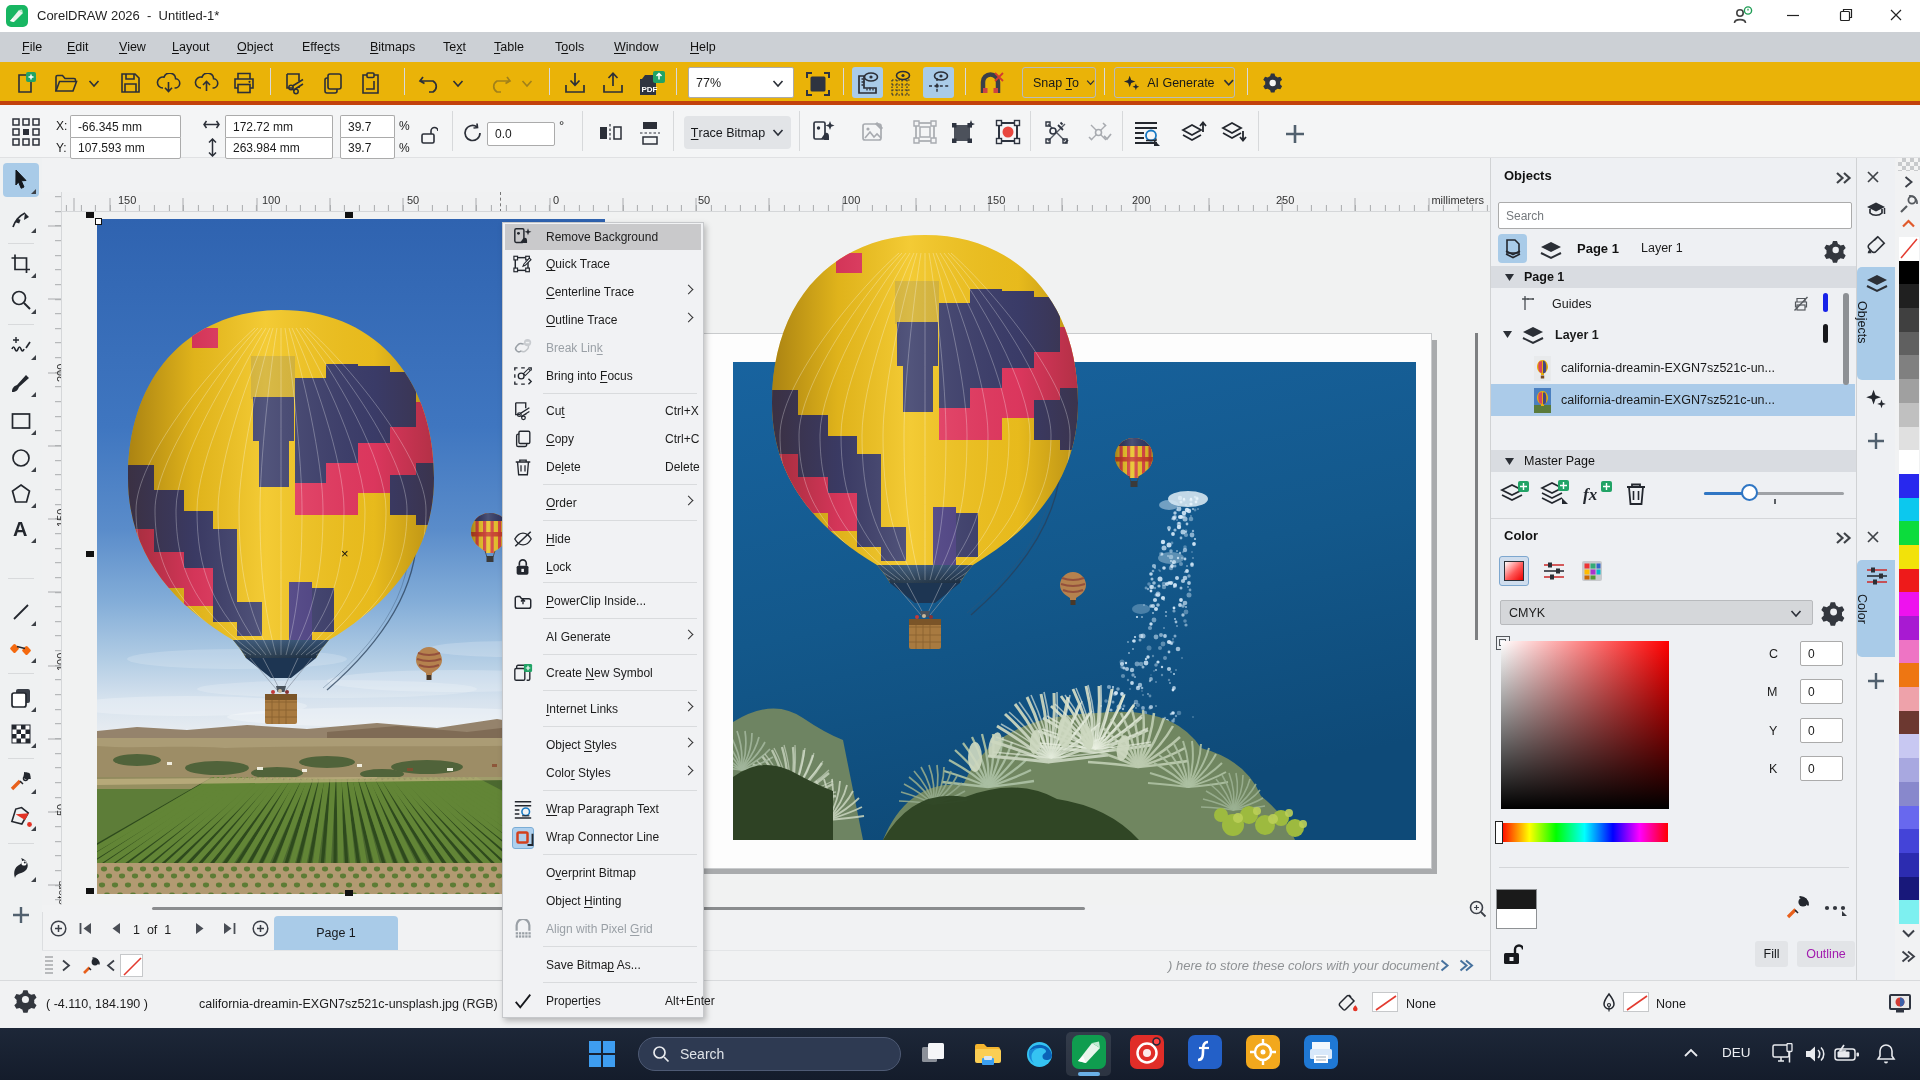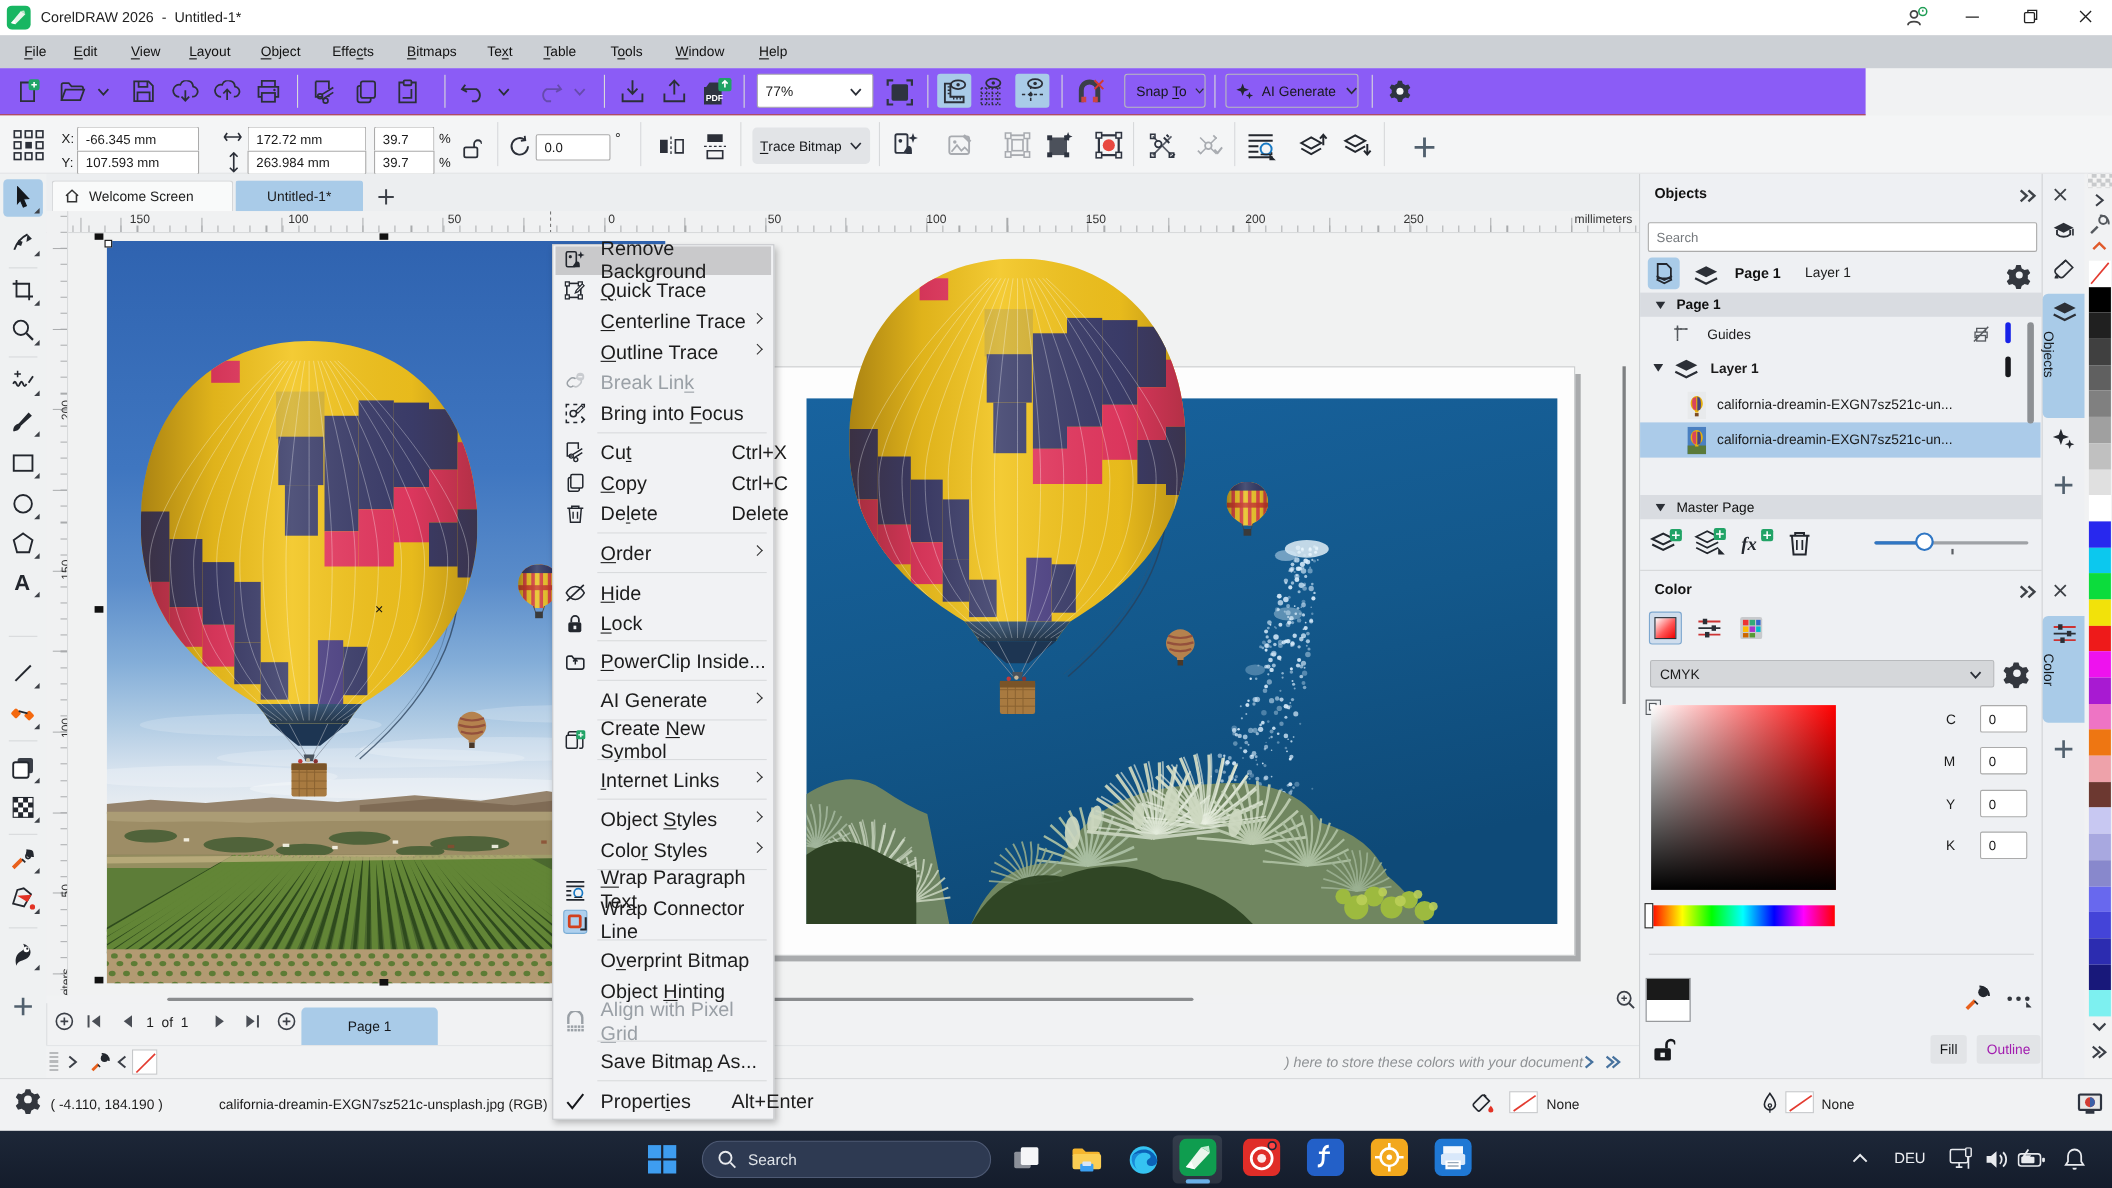--- a/index.html
+++ b/index.html
@@ -4,21 +4,21 @@
 *{margin:0;padding:0;box-sizing:border-box}
 html,body{width:1920px;height:1080px;overflow:hidden;font-family:"Liberation Sans",sans-serif;-webkit-font-smoothing:antialiased}
 .abs{position:absolute}
 #app{position:relative;width:1920px;height:1080px;background:#f1f2f3}
 
 #titlebar{left:0;top:0;width:1920px;height:32px;background:#fff}
 #title{left:37px;top:8px;font-size:13px;color:#1f1f1f}
 #menubar{left:0;top:32px;width:1920px;height:30px;background:#ccd0d5;font-size:12.5px;color:#111}
 #menubar span{position:absolute;top:8px}
 u{text-decoration:underline;text-underline-offset:2px}
-#toolbar{left:0;top:62px;width:1696px;height:43px;background:#8b5cf6;border-bottom:1px solid #c2410c}
+#toolbar{left:0;top:62px;width:1920px;height:43px;background:#eab308;border-bottom:4px solid #c2410c}
 #propbar{left:0;top:105px;width:1920px;height:53px;background:#f4f5f6;border-bottom:1px solid #e0e1e3}
 .vsep{position:absolute;width:1px;background:#d7d9db;top:6px;bottom:6px}
 .ibtn{position:absolute;color:#2b2f38}
 .fld{position:absolute;background:#fff;border:1px solid #ababab;border-radius:2px;font-size:12px;color:#1a1a1a;display:flex;align-items:center;padding-left:7px}
 .grayed{opacity:.38}
 
 #tabbar{left:42px;top:158px;width:1448px;height:34px;background:#eceef0}
 .dtab{position:absolute;top:6px;height:28px;font-size:12.5px;color:#1b1b1b;display:flex;align-items:center;border:1px solid #d2d4d6;border-bottom:none;border-radius:3px 3px 0 0;background:#f9fafa}
 .dtab.active{background:#a9cbe8;border-color:#a9cbe8}
 
@@ -30,21 +30,21 @@
 
 #toolbox{left:0;top:158px;width:42px;height:822px;background:#eff1f2}
 .tool{position:absolute;left:3px;width:36px;height:34px;display:flex;align-items:center;justify-content:center}
 .tool.sel{background:#a9cbe8;border-radius:4px}
 .tsep{position:absolute;left:8px;width:26px;height:1px;background:#d8dadc}
 .fly{position:absolute;right:3px;bottom:3px;width:0;height:0;border-left:5px solid transparent;border-bottom:5px solid #3d4147}
 
 #canvas{left:62px;top:212px;width:1428px;height:693px;background:#f1f2f2;overflow:hidden}
 #page{position:absolute;left:504px;top:121px;width:866px;height:536px;background:#fdfdfd;border:1px solid #c9cbcd;box-shadow:6px 6px 0 -1px #a9abad}
 
-#ctxmenu{left:502px;top:222px;width:202px;height:796px;background:#f1f2f4;border:1px solid #c6c8cb;box-shadow:2px 3px 6px rgba(0,0,0,.25);font-size:18px;color:#1c1c1c}
+#ctxmenu{left:502px;top:222px;width:202px;height:796px;background:#f1f2f4;border:1px solid #c6c8cb;box-shadow:2px 3px 6px rgba(0,0,0,.25);font-size:12px;color:#1c1c1c}
 .mi{position:absolute;left:2px;right:2px;height:26px;display:flex;align-items:center}
 .mi .txt{margin-left:41px}
 .mi .acc{position:absolute;left:160px}
 .mi .sub{position:absolute;right:9px;top:7px;width:7px;height:7px;border-right:1.6px solid #333;border-top:1.6px solid #333;transform:rotate(45deg)}
 .mi.hl{background:#c9c9cb}
 .mi.dis{color:#9aa0a6}
 .msep{position:absolute;left:40px;right:6px;height:1px;background:#d9dbdd}
 .micon{position:absolute;left:8px;top:3px;width:20px;height:20px}
 
 #hscroll{left:62px;top:905px;width:1428px;height:7px;background:#f1f2f3}
@@ -353,29 +353,20 @@
  <svg class="ibtn" style="left:1220px;top:13px" width="29" height="29" viewBox="0 0 29 29">
         <path d="M3 10 L12 5 L21 10 L12 15 Z M3 15 L12 20 L21 15" fill="none" stroke="#23272e" stroke-width="1.8"></path>
         <path d="M23 13 v9 M20 19 l3 3.5 L26 19" fill="none" stroke="#23272e" stroke-width="1.8"></path>
       </svg>
  <div class="vsep" style="left:1258px"></div>
  <svg class="ibtn" style="left:1284px;top:18px" width="22" height="22" viewBox="0 0 22 22">
         <path d="M11 2 v18 M2 11 h18" stroke="#51606e" stroke-width="2.6"></path>
       </svg>
 </div>
 
-<div class="abs" id="tabbar">
- <div class="dtab" style="left:5px;width:165px"><svg style="margin:0 8px 0 10px" width="15" height="15" viewBox="0 0 15 15">
-          <path d="M2 7 L7.5 2 L13 7 M3.5 6 v6.5 h8 v-6.5" fill="none" stroke="#333" stroke-width="1.4"></path>
-        </svg>Welcome Screen</div>
- <div class="dtab active" style="left:172px;width:116px;justify-content:center">Untitled-1*</div>
- <svg class="abs" style="left:300px;top:12px" width="18" height="18" viewBox="0 0 18 18">
-        <path d="M9 2 v14 M2 9 h14" stroke="#3c4048" stroke-width="1.8"></path>
-      </svg>
-</div>
 <div class="abs" id="rcorner">
       <svg style="position:absolute;left:3px;top:3px" width="14" height="14" viewBox="0 0 14 14">
         <path d="M3 1 v8 M1 3 h8" stroke="#555" stroke-width="1.2"></path>
         <path d="M3 11 v2 M3 14 v0 M6 3 h2 M10 3 h2" stroke="#555" stroke-width="1.2" stroke-dasharray="2 1.5"></path>
         <path d="M1 1 l3.5 3.5" stroke="#555" stroke-width="1.2"></path>
       </svg>
     </div>
 <div class="abs" id="hruler">
  <div class="abs" style="left:0;right:0;bottom:0;height:6px;background:repeating-linear-gradient(90deg,#a9abad 0 1px,transparent 1px 14.65px);background-position-x:3.9px"></div>
  <div class="abs" style="left:0;right:0;bottom:0;height:13px;background:repeating-linear-gradient(90deg,#a9abad 0 1px,transparent 1px 73.25px);background-position-x:47.5px"></div>

